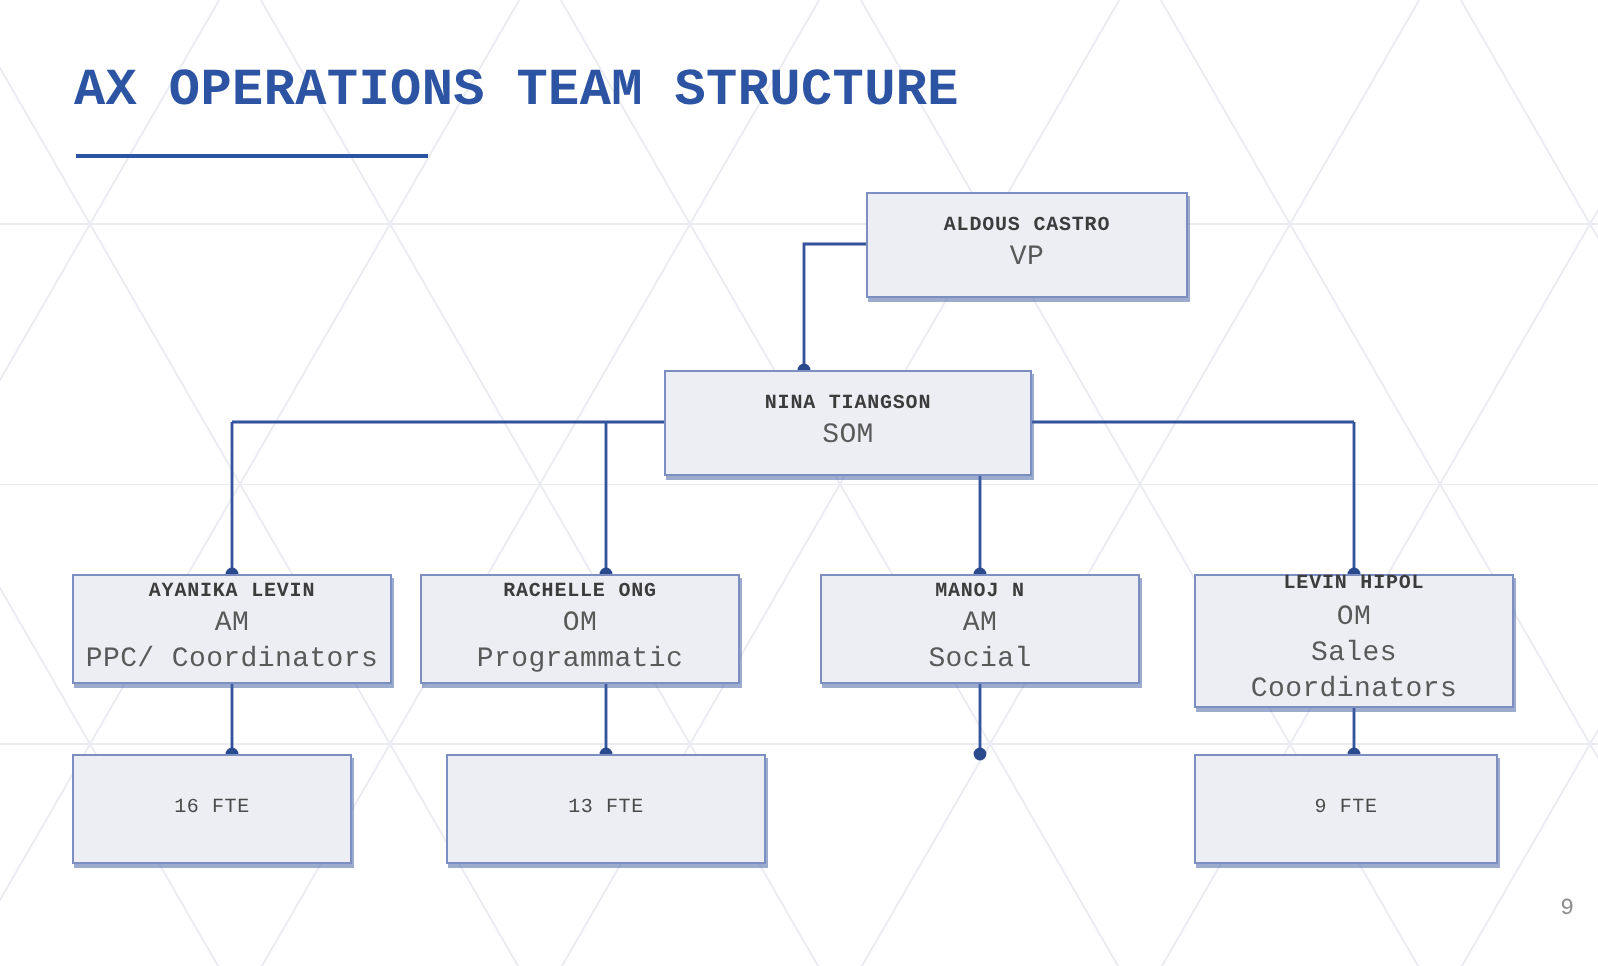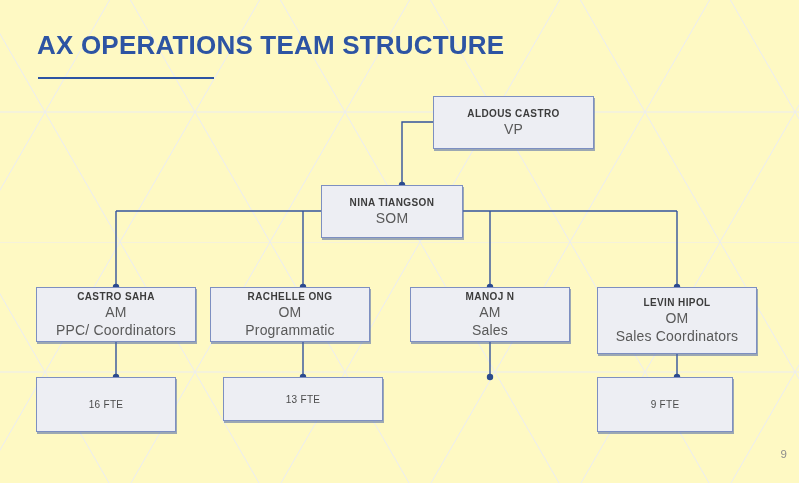--- a/index.html
+++ b/index.html
@@ -1,21 +1,21 @@
 <!DOCTYPE html>
 <html><head>
 <meta charset="utf-8">
 <style>
   html,body{margin:0;padding:0;background:#d9d9d9;}
   .slide{
     position:relative;
     width:799px;height:483px;
-    background:#fef9c3;
+    background:#ffffff;
     overflow:hidden;
-    font-family:Liberation Sans, sans-serif;
+    font-family:Liberation Mono, monospace;
     margin:0 auto;
   }
   .bg-pattern{position:absolute;inset:0;z-index:0;}
   .connectors{position:absolute;inset:0;z-index:1;}
   .page-title{
     position:absolute;left:37px;top:30px;z-index:2;
     margin:0;
     font-size:26px;font-weight:bold;letter-spacing:0.2px;
     color:#2D54A3;
     white-space:nowrap;
@@ -91,51 +91,51 @@
   </svg>
 
   <h1 class="page-title">AX OPERATIONS TEAM STRUCTURE</h1>
   <div class="title-underline"></div>
 
   <div class="node" style="left:433px;top:96px;width:161px;height:53px">
     <div class="name">ALDOUS CASTRO</div>
     <div class="role">VP</div>
   </div>
 
-  <div class="node" style="left:321px;top:185px;width:142px;height:53px">
+  <div class="node" style="left:332px;top:185px;width:184px;height:53px">
     <div class="name">NINA TIANGSON</div>
     <div class="role">SOM</div>
   </div>
 
   <div class="node" style="left:36px;top:287px;width:160px;height:55px">
-    <div class="name">CASTRO SAHA</div>
+    <div class="name">AYANIKA LEVIN</div>
     <div class="role">AM</div>
     <div class="team">PPC/ Coordinators</div>
   </div>
   <div class="node" style="left:210px;top:287px;width:160px;height:55px">
     <div class="name">RACHELLE ONG</div>
     <div class="role">OM</div>
     <div class="team">Programmatic</div>
   </div>
   <div class="node" style="left:410px;top:287px;width:160px;height:55px">
     <div class="name">MANOJ N</div>
     <div class="role">AM</div>
-    <div class="team">Sales</div>
+    <div class="team">Social</div>
   </div>
   <div class="node" style="left:597px;top:287px;width:160px;height:67px">
     <div class="name">LEVIN HIPOL</div>
     <div class="role">OM</div>
     <div class="team">Sales Coordinators</div>
   </div>
 
   <div class="node" style="left:36px;top:377px;width:140px;height:55px">
     <div class="fte">16 FTE</div>
   </div>
-  <div class="node" style="left:223px;top:377px;width:160px;height:44px">
+  <div class="node" style="left:223px;top:377px;width:160px;height:55px">
     <div class="fte">13 FTE</div>
   </div>
-  <div class="node" style="left:597px;top:377px;width:136px;height:55px">
+  <div class="node" style="left:597px;top:377px;width:152px;height:55px">
     <div class="fte">9 FTE</div>
   </div>
 
   <div class="page-number">9</div>
 
 </div>
 
 </body></html>

